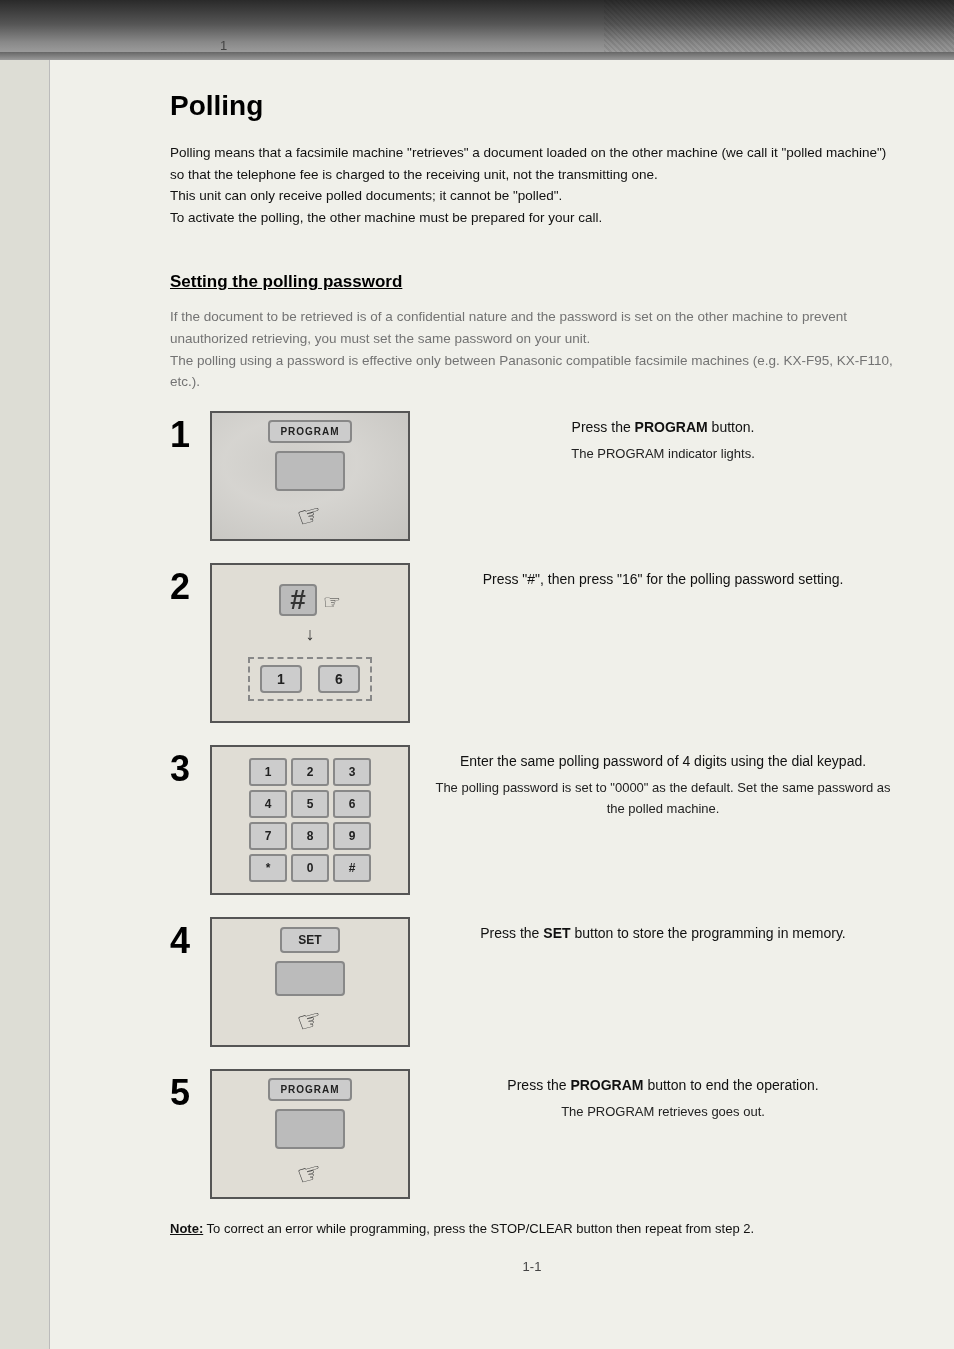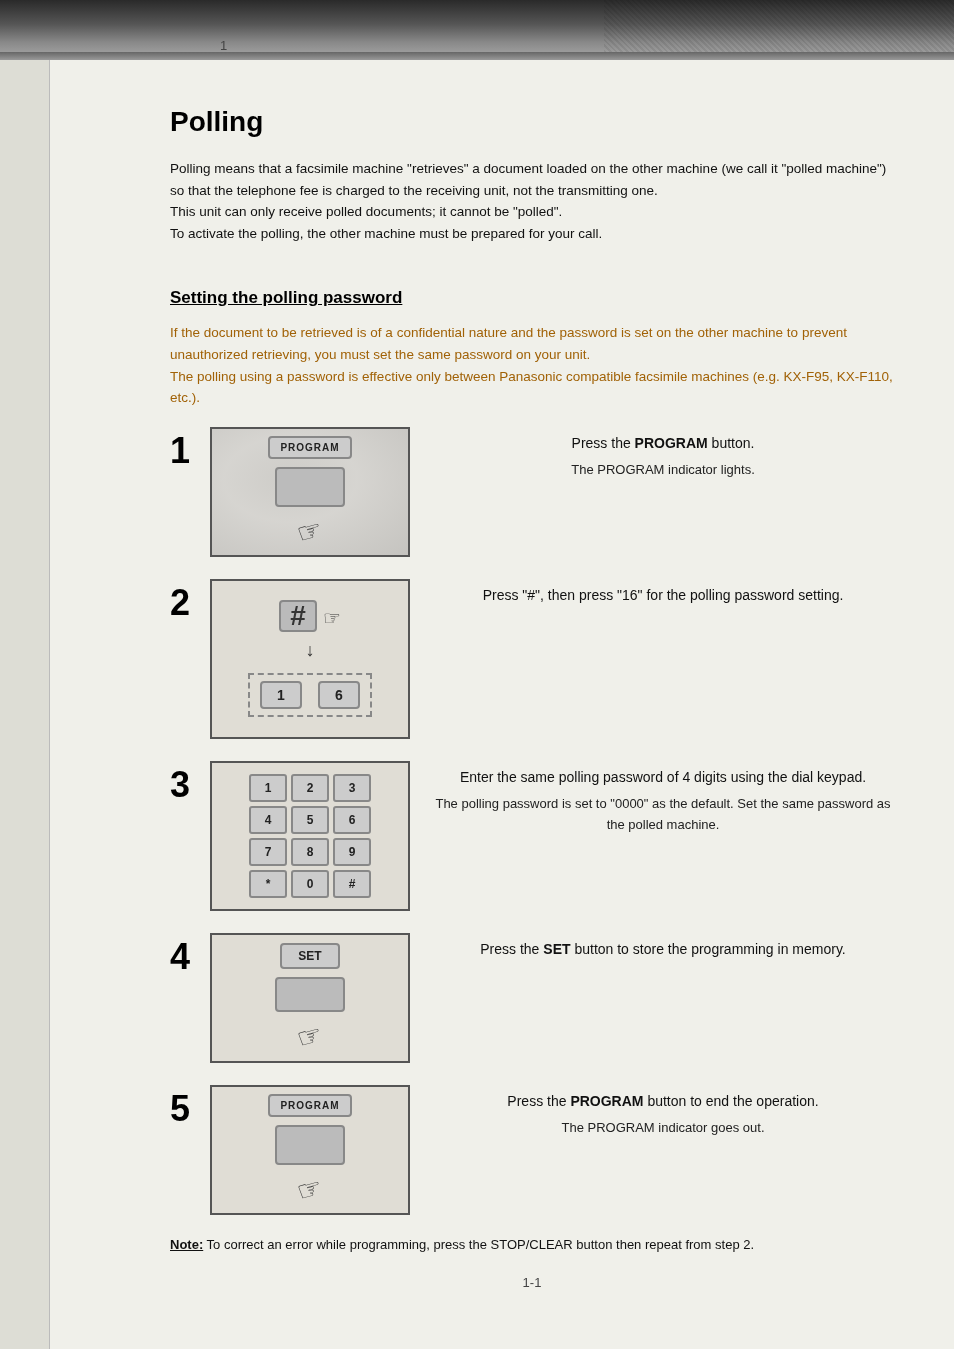--- a/index.html
+++ b/index.html
@@ -41,21 +41,21 @@
 
     .page-number-top {
       position: absolute;
       top: 38px;
       left: 220px;
       font-size: 13px;
       color: #444;
     }
 
     .main-body {
-      padding: 36px 60px 40px 170px;
+      padding: 20px 60px 40px 170px;
     }
 
     h1.page-title {
       font-size: 28px;
       font-weight: 900;
       color: #000;
       margin-bottom: 20px;
       margin-top: 10px;
       letter-spacing: 0;
     }
@@ -73,21 +73,21 @@
       color: #000;
       margin-bottom: 14px;
       text-decoration: underline;
       margin-top: 44px;
     }
 
     .section-intro {
       font-size: 13.5px;
       line-height: 1.6;
       margin-bottom: 18px;
-      color: #a16207;
+      color: #737373;
     }
 
     
     .steps-container {
       display: flex;
       flex-direction: column;
       gap: 22px;
     }
 
     .step-row {
@@ -448,21 +448,21 @@
               <div class="program-btn">PROGRAM</div>
               <div style="width:70px; height:40px; background:#bbb; border:2px solid #888; border-radius:4px;"></div>
               <span style="font-size:28px; color:#333; transform:rotate(-15deg); display:inline-block;">☞</span>
             </div>
           </div>
         </div>
         <div class="step-text">
           <p class="main-instruction">
             Press the <strong>PROGRAM</strong> button to end the operation.
           </p>
-          <p class="sub-text">The PROGRAM indicator goes out.</p>
+          <p class="sub-text">The PROGRAM retrieves goes out.</p>
         </div>
       </div>
 
     </div>
 
     <div class="note-box">
       <span class="note-label">Note:</span>
       <span>To correct an error while programming, press the STOP/CLEAR button then repeat from step 2.</span>
     </div>
 

